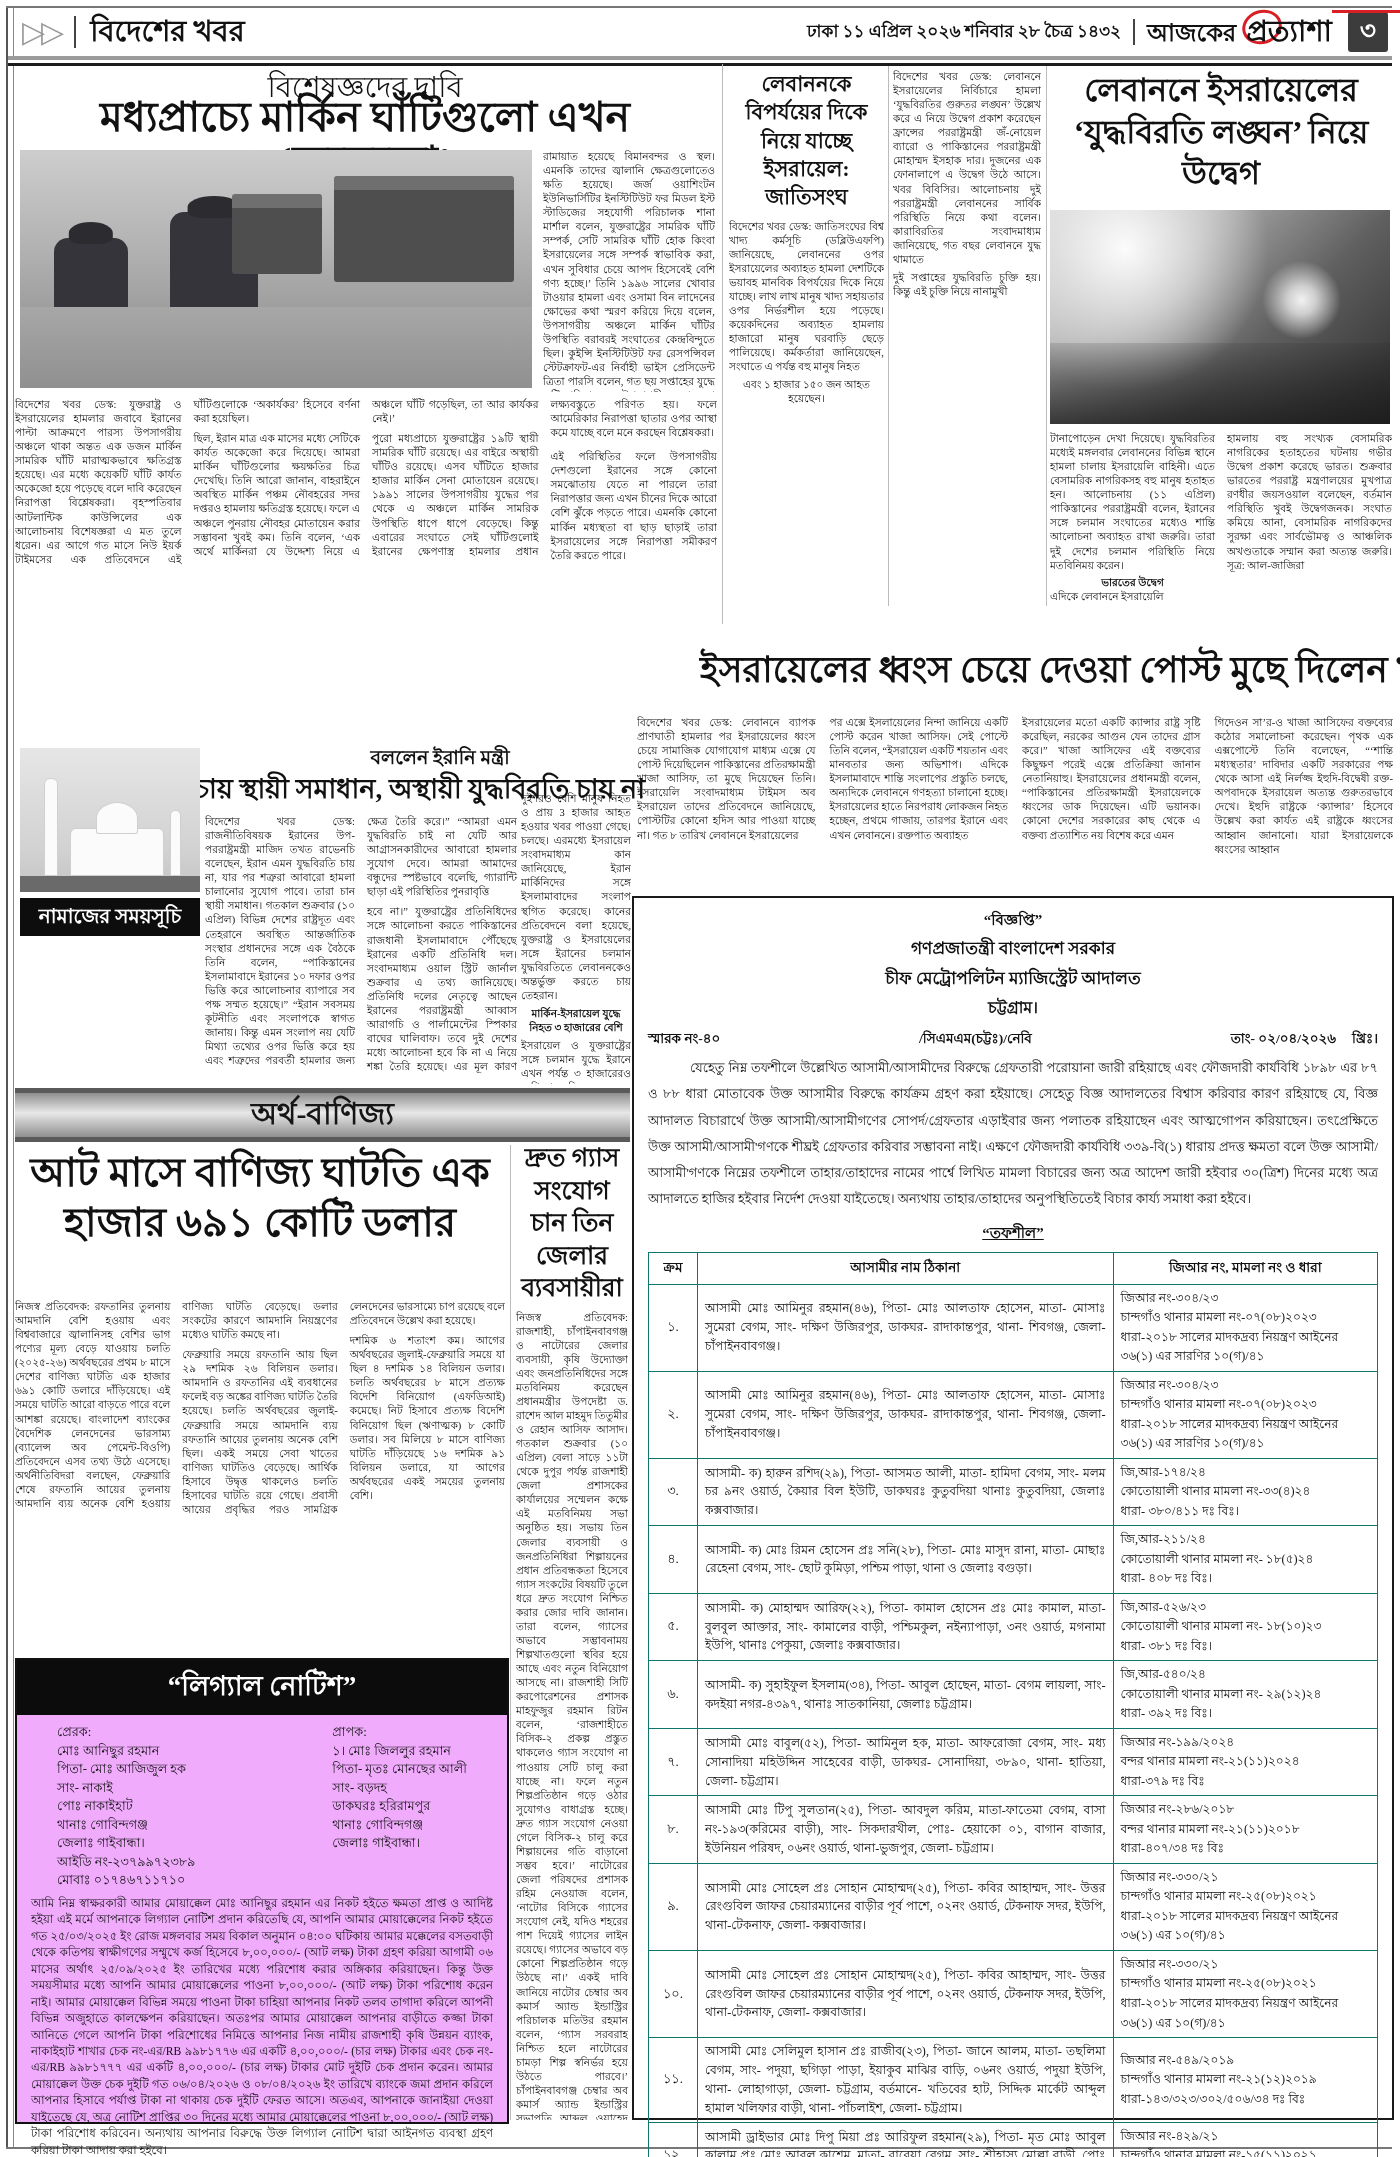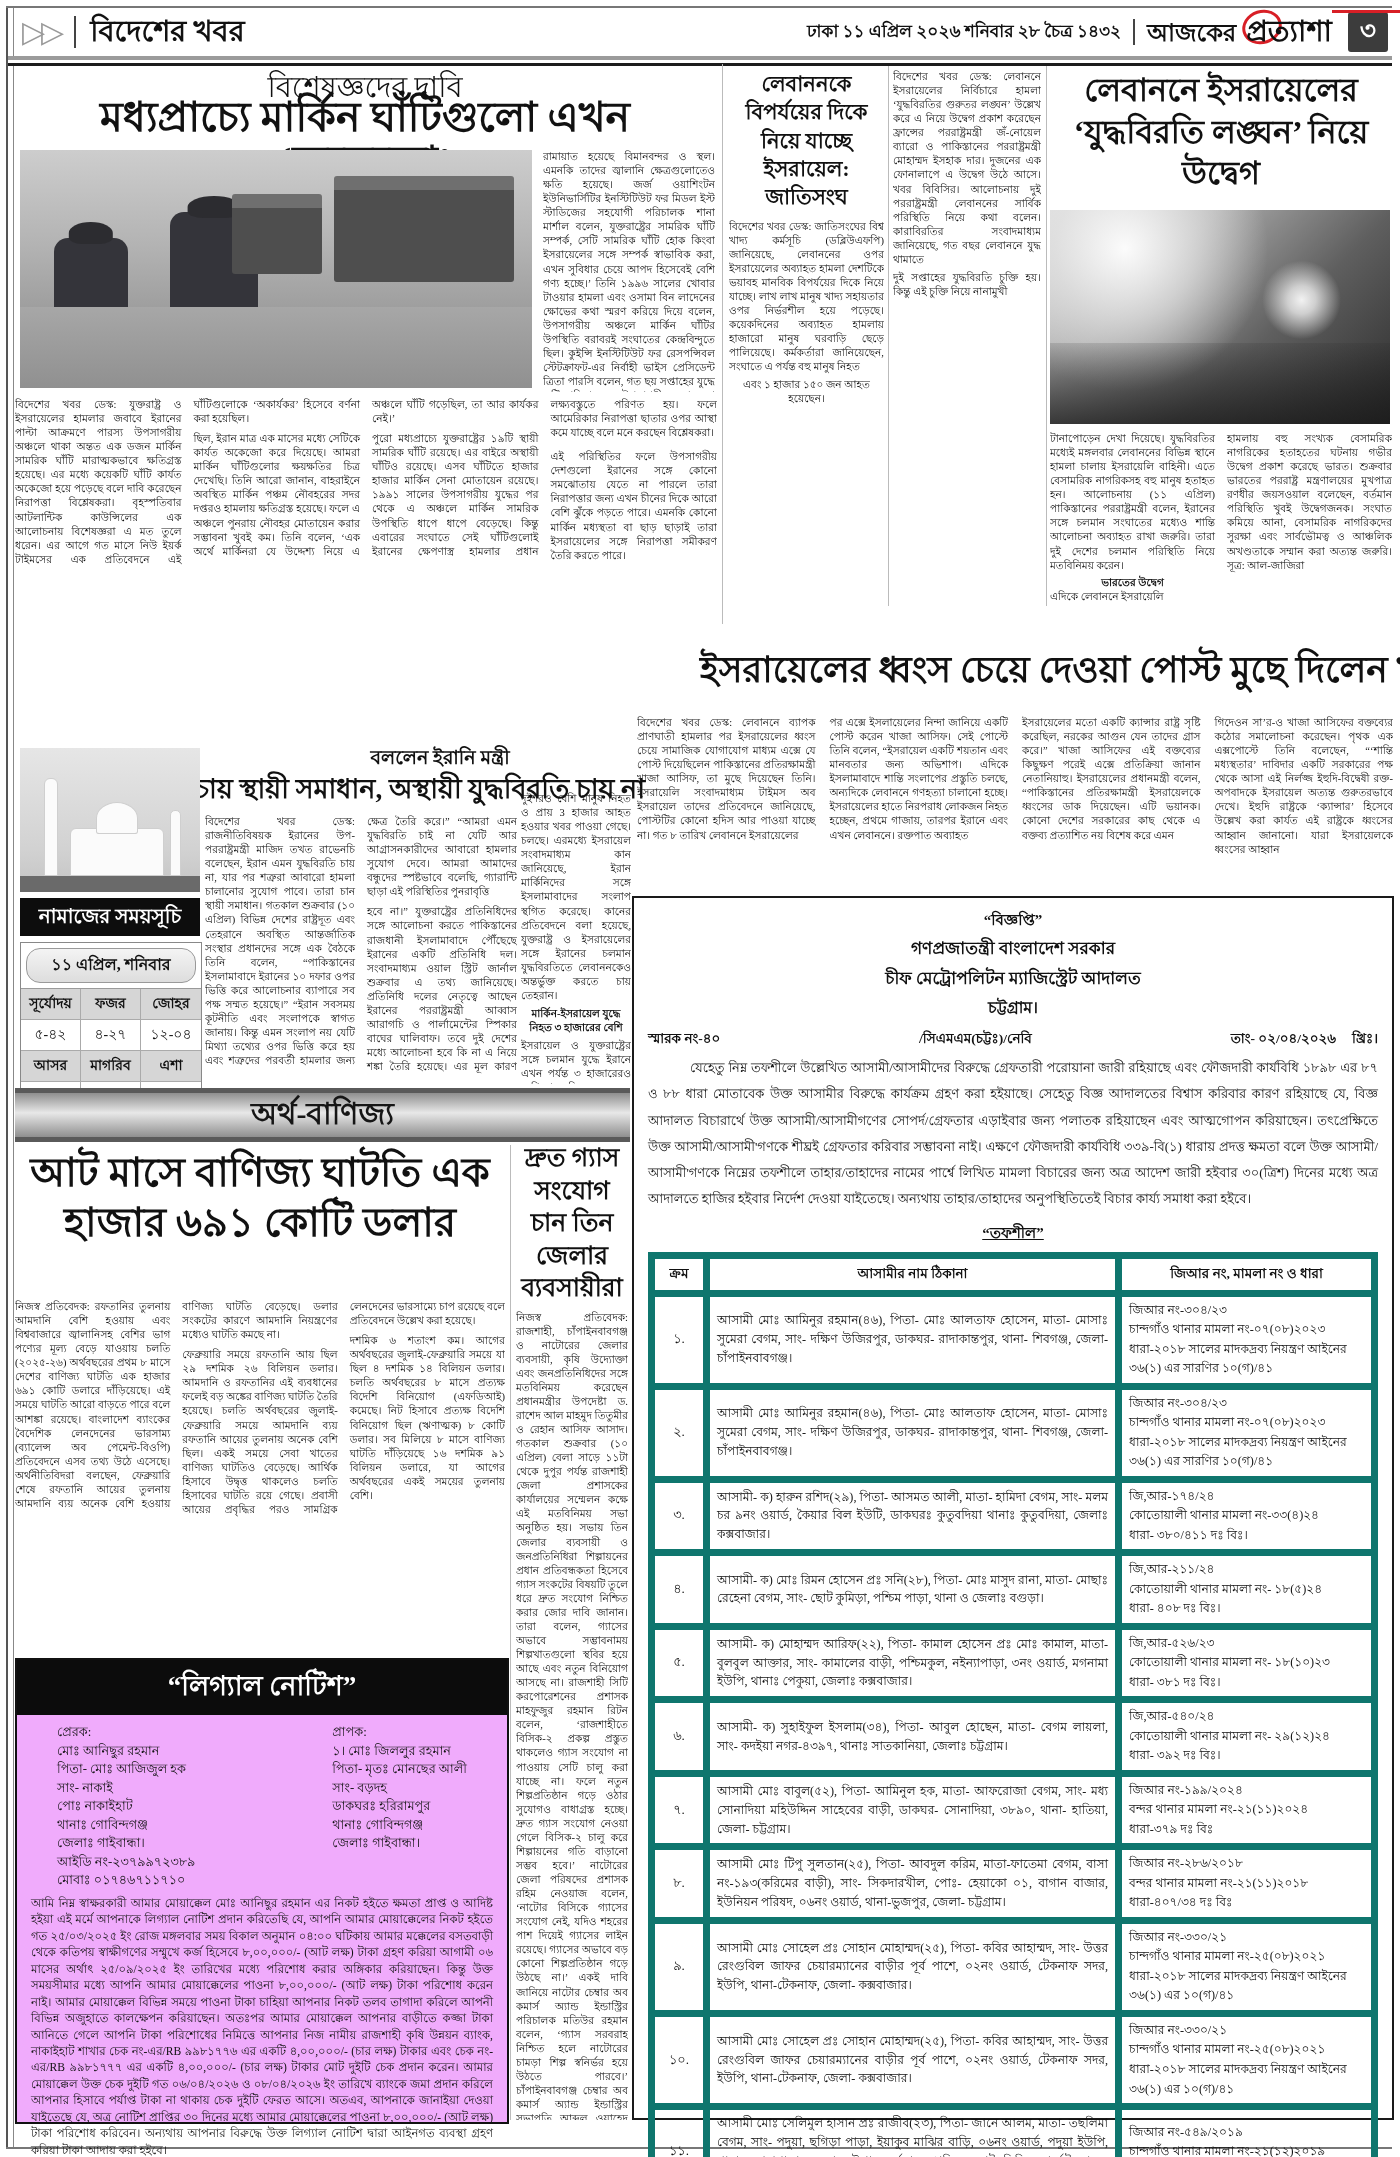--- a/index.html
+++ b/index.html
@@ -80,21 +80,21 @@
   
   .court{border:2px solid #1a1a1a;background:#fff;padding:8px 14px;}
   .court h4{margin:2px 0;text-align:center;font-size:15px;}
   .court .t1{font-size:15px;}
   .court .t2{font-size:17px;}
   .court .t3{font-size:16px;}
   .court .memo{display:flex;font-size:13.5px;font-weight:700;margin-top:6px;}
   .court .para{font-size:13px;line-height:2.02;text-indent:42px;margin-top:4px;}
   .court .sched{text-align:center;font-size:15px;font-weight:700;text-decoration:underline;margin:8px 0 6px;}
   table.ctab{border-collapse:collapse;width:100%;}
-  table.ctab th,table.ctab td{border:7px solid #0f766e;padding:4px 7px;vertical-align:middle;}
+  table.ctab th,table.ctab td{border:1px solid #0f766e;padding:4px 7px;vertical-align:middle;}
   table.ctab th{font-size:13.5px;}
   table.ctab td.sl{width:34px;text-align:center;font-size:13px;}
   table.ctab td.nm{font-size:12.2px;line-height:1.55;text-align:justify;width:57%;}
   table.ctab td.cs{font-size:12.2px;line-height:1.6;white-space:pre-line;}
 </style>
 </head>
 <body>
 
 <div class="page">
 
@@ -194,37 +194,20 @@
   </div>
 
   <div class="abs photo photo-mosque" style="left:20px;top:748px;width:180px;height:144px;">
     <div class="mq-dome mq-base" style="left:50px;bottom:16px;width:92px;height:46px;"></div>
     <div class="mq-dome mq-round" style="left:76px;bottom:58px;width:40px;height:30px;"></div>
     <div class="mq-dome" style="left:24px;bottom:16px;width:12px;height:96px;border-radius:6px 6px 0 0;"></div>
     <div class="mq-dome" style="left:150px;bottom:16px;width:9px;height:64px;border-radius:5px 5px 0 0;"></div>
     <div class="mq-fg"></div>
   </div>
   <div class="abs pr-banner" style="left:20px;top:898px;width:180px;height:38px;">নামাজের সময়সূচি</div>
-  <div class="abs pr-box" style="left:20px;top:942px;width:180px;">
-    <div class="pr-date">১১ এপ্রিল, শনিবার</div>
-    <div class="pr-grid">
-      <div class="pr-cell pr-h">সূর্যোদয়</div>
-      <div class="pr-cell pr-h">ফজর</div>
-      <div class="pr-cell pr-h">জোহর</div>
-      <div class="pr-cell">৫-৪২</div>
-      <div class="pr-cell">৪-২৭</div>
-      <div class="pr-cell">১২-০৪</div>
-      <div class="pr-cell pr-h">আসর</div>
-      <div class="pr-cell pr-h">মাগরিব</div>
-      <div class="pr-cell pr-h">এশা</div>
-      <div class="pr-cell">৪-২৯</div>
-      <div class="pr-cell">৬-২২</div>
-      <div class="pr-cell">৭-৩৭</div>
-    </div>
-  </div>
 
   <div class="abs econ-banner" style="left:15px;top:1088px;width:615px;height:44px;">অর্থ-বাণিজ্য</div>
 
   <div class="abs ctr" style="left:15px;top:1148px;width:490px;font-size:40px;font-weight:700;line-height:1.25;">আট মাসে বাণিজ্য ঘাটতি এক হাজার ৬৯১ কোটি ডলার</div>
   <div class="abs" style="left:15px;top:1300px;width:490px;height:352px;columns:3;column-gap:12px;overflow:hidden;">
     <div class="small just">নিজস্ব প্রতিবেদক: রফতানির তুলনায় আমদানি বেশি হওয়ায় এবং বিশ্ববাজারে জ্বালানিসহ বেশির ভাগ পণ্যের মূল্য বেড়ে যাওয়ায় চলতি (২০২৫-২৬) অর্থবছরের প্রথম ৮ মাসে দেশের বাণিজ্য ঘাটতি এক হাজার ৬৯১ কোটি ডলারে দাঁড়িয়েছে। এই সময়ে ঘাটতি আরো বাড়তে পারে বলে আশঙ্কা রয়েছে। বাংলাদেশ ব্যাংকের বৈদেশিক লেনদেনের ভারসাম্য (ব্যালেন্স অব পেমেন্ট-বিওপি) প্রতিবেদনে এসব তথ্য উঠে এসেছে। অর্থনীতিবিদরা বলছেন, ফেব্রুয়ারি শেষে রফতানি আয়ের তুলনায় আমদানি ব্যয় অনেক বেশি হওয়ায় বাণিজ্য ঘাটতি বেড়েছে। ডলার সংকটের কারণে আমদানি নিয়ন্ত্রণের মধ্যেও ঘাটতি কমছে না।</div>
     <div class="small just" style="margin-top:6px;">ফেব্রুয়ারি সময়ে রফতানি আয় ছিল ২৯ দশমিক ২৬ বিলিয়ন ডলার। আমদানি ও রফতানির এই ব্যবধানের ফলেই বড় অঙ্কের বাণিজ্য ঘাটতি তৈরি হয়েছে। চলতি অর্থবছরের জুলাই-ফেব্রুয়ারি সময়ে আমদানি ব্যয় রফতানি আয়ের তুলনায় অনেক বেশি ছিল। একই সময়ে সেবা খাতের বাণিজ্য ঘাটতিও বেড়েছে। আর্থিক হিসাবে উদ্বৃত্ত থাকলেও চলতি হিসাবের ঘাটতি রয়ে গেছে। প্রবাসী আয়ের প্রবৃদ্ধির পরও সামগ্রিক লেনদেনের ভারসাম্যে চাপ রয়েছে বলে প্রতিবেদনে উল্লেখ করা হয়েছে।</div>
     <div class="small just" style="margin-top:6px;">দশমিক ৬ শতাংশ কম। আগের অর্থবছরের জুলাই-ফেব্রুয়ারি সময়ে যা ছিল ৪ দশমিক ১৪ বিলিয়ন ডলার। চলতি অর্থবছরের ৮ মাসে প্রত্যক্ষ বিদেশি বিনিয়োগ (এফডিআই) কমেছে। নিট হিসাবে প্রত্যক্ষ বিদেশি বিনিয়োগ ছিল (ঋণাত্মক) ৮ কোটি ডলার। সব মিলিয়ে ৮ মাসে বাণিজ্য ঘাটতি দাঁড়িয়েছে ১৬ দশমিক ৯১ বিলিয়ন ডলারে, যা আগের অর্থবছরের একই সময়ের তুলনায় বেশি।</div>
   </div>
 

